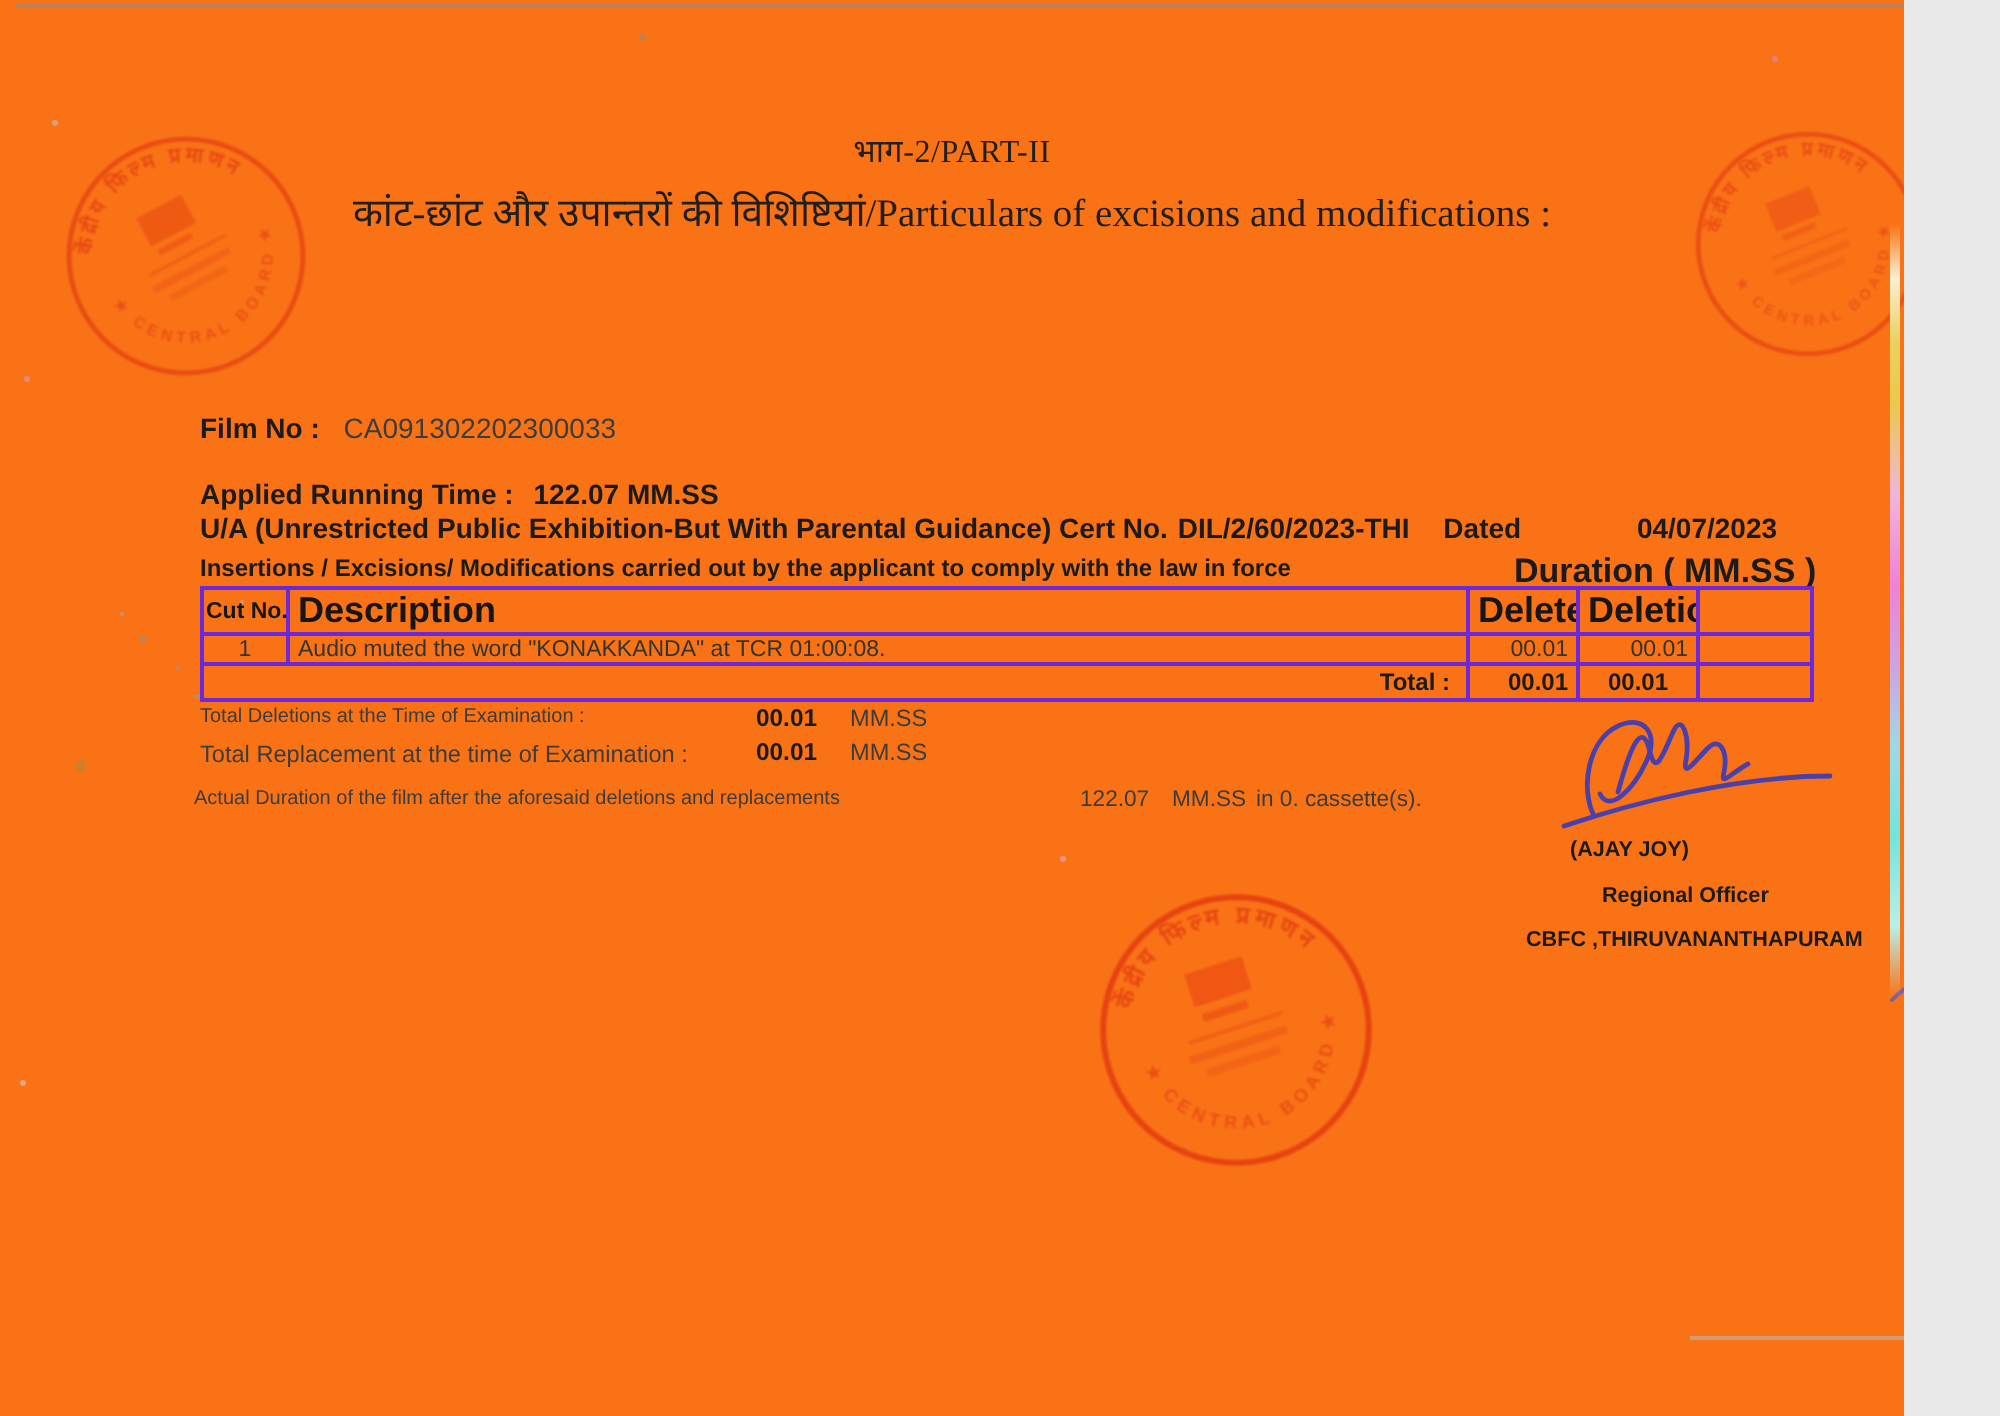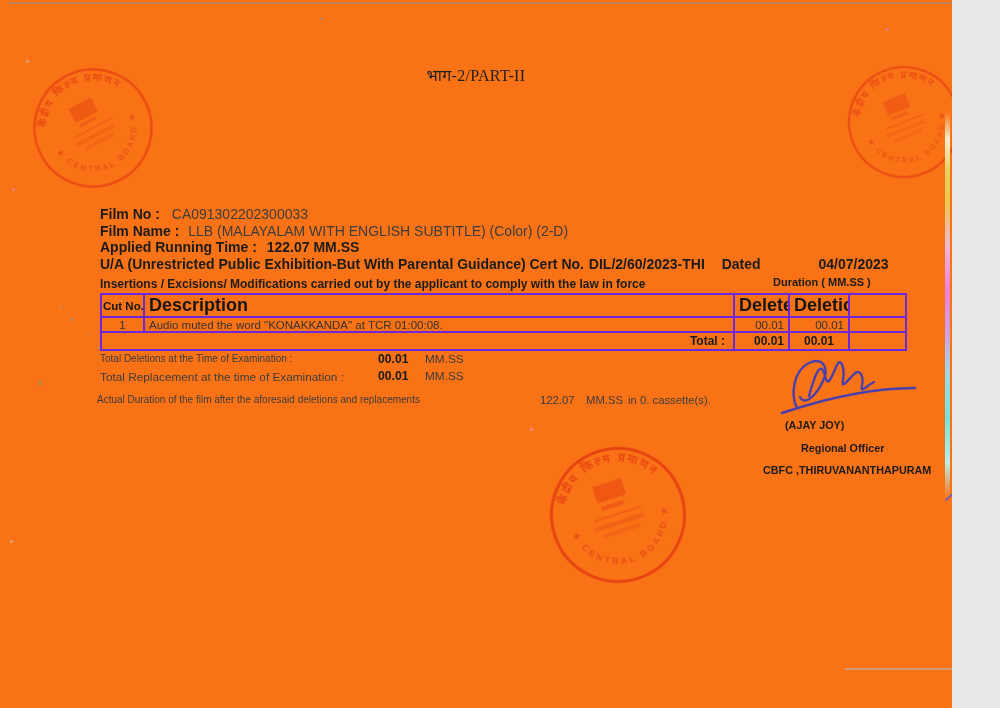--- a/index.html
+++ b/index.html
@@ -115,41 +115,38 @@
       </text>
       <rect x="55" y="38" width="28" height="16" opacity=".5" stroke="none"></rect>
       <rect x="57" y="58" width="22" height="4" opacity=".45" stroke="none"></rect>
       <line x1="47" y1="69" x2="93" y2="69" stroke-width="2" opacity=".35"></line>
       <rect x="45" y="75" width="48" height="4" opacity=".3" stroke="none"></rect>
       <rect x="51" y="83" width="36" height="4" opacity=".25" stroke="none"></rect>
     </g>
   </svg>
 
   <div class="abs serif" id="part-title">भाग-2/PART-II</div>
+  <div class="abs serif" id="subtitle">कांट-छांट और उपान्तरों की विशिष्टियां/Particulars of excisions and modifications :</div>
 
   <div class="abs dl" style="top:206px;">
     <span class="b">Film No :</span>
     <span class="soft" style="margin-left:8px;">CA091302202300033</span>
-  </div>
-  <div class="abs dl" style="top:223px;">
-    <span class="b">Film Name :</span>
-    <span class="soft" style="margin-left:5px;">LLB (MALAYALAM WITH ENGLISH SUBTITLE) (Color) (2-D)</span>
   </div>
   <div class="abs dl" style="top:239px;">
     <span class="b">Applied Running Time :</span>
     <span class="b" style="margin-left:6px;">122.07 MM.SS</span>
   </div>
   <div class="abs dl" style="top:256px;">
     <span class="b">U/A (Unrestricted Public Exhibition-But With Parental Guidance) Cert No.</span>
     <span class="b" style="margin-left:1px;">DIL/2/60/2023-THI</span>
     <span class="b" style="margin-left:13px;">Dated</span>
     <span class="b" style="margin-left:10px;padding-left:44px;">04/07/2023</span>
   </div>
   <div class="abs dl b" style="top:277px;font-size:12px;">Insertions / Excisions/ Modifications carried out by the applicant to comply with the  law in force</div>
-  <div class="abs b" style="top:276px;left:757px;font-size:11px;margin-left:16px;">Duration ( MM.SS )</div>
+  <div class="abs b" style="top:276px;left:757px;font-size:17px;">Duration ( MM.SS )</div>
 
   <table id="cuts-table">
     <colgroup>
         <col style="width:43px;">
         <col style="width:590px;">
         <col style="width:55px;">
         <col style="width:60px;">
         <col style="width:57px;">
       </colgroup>
     <tbody>

